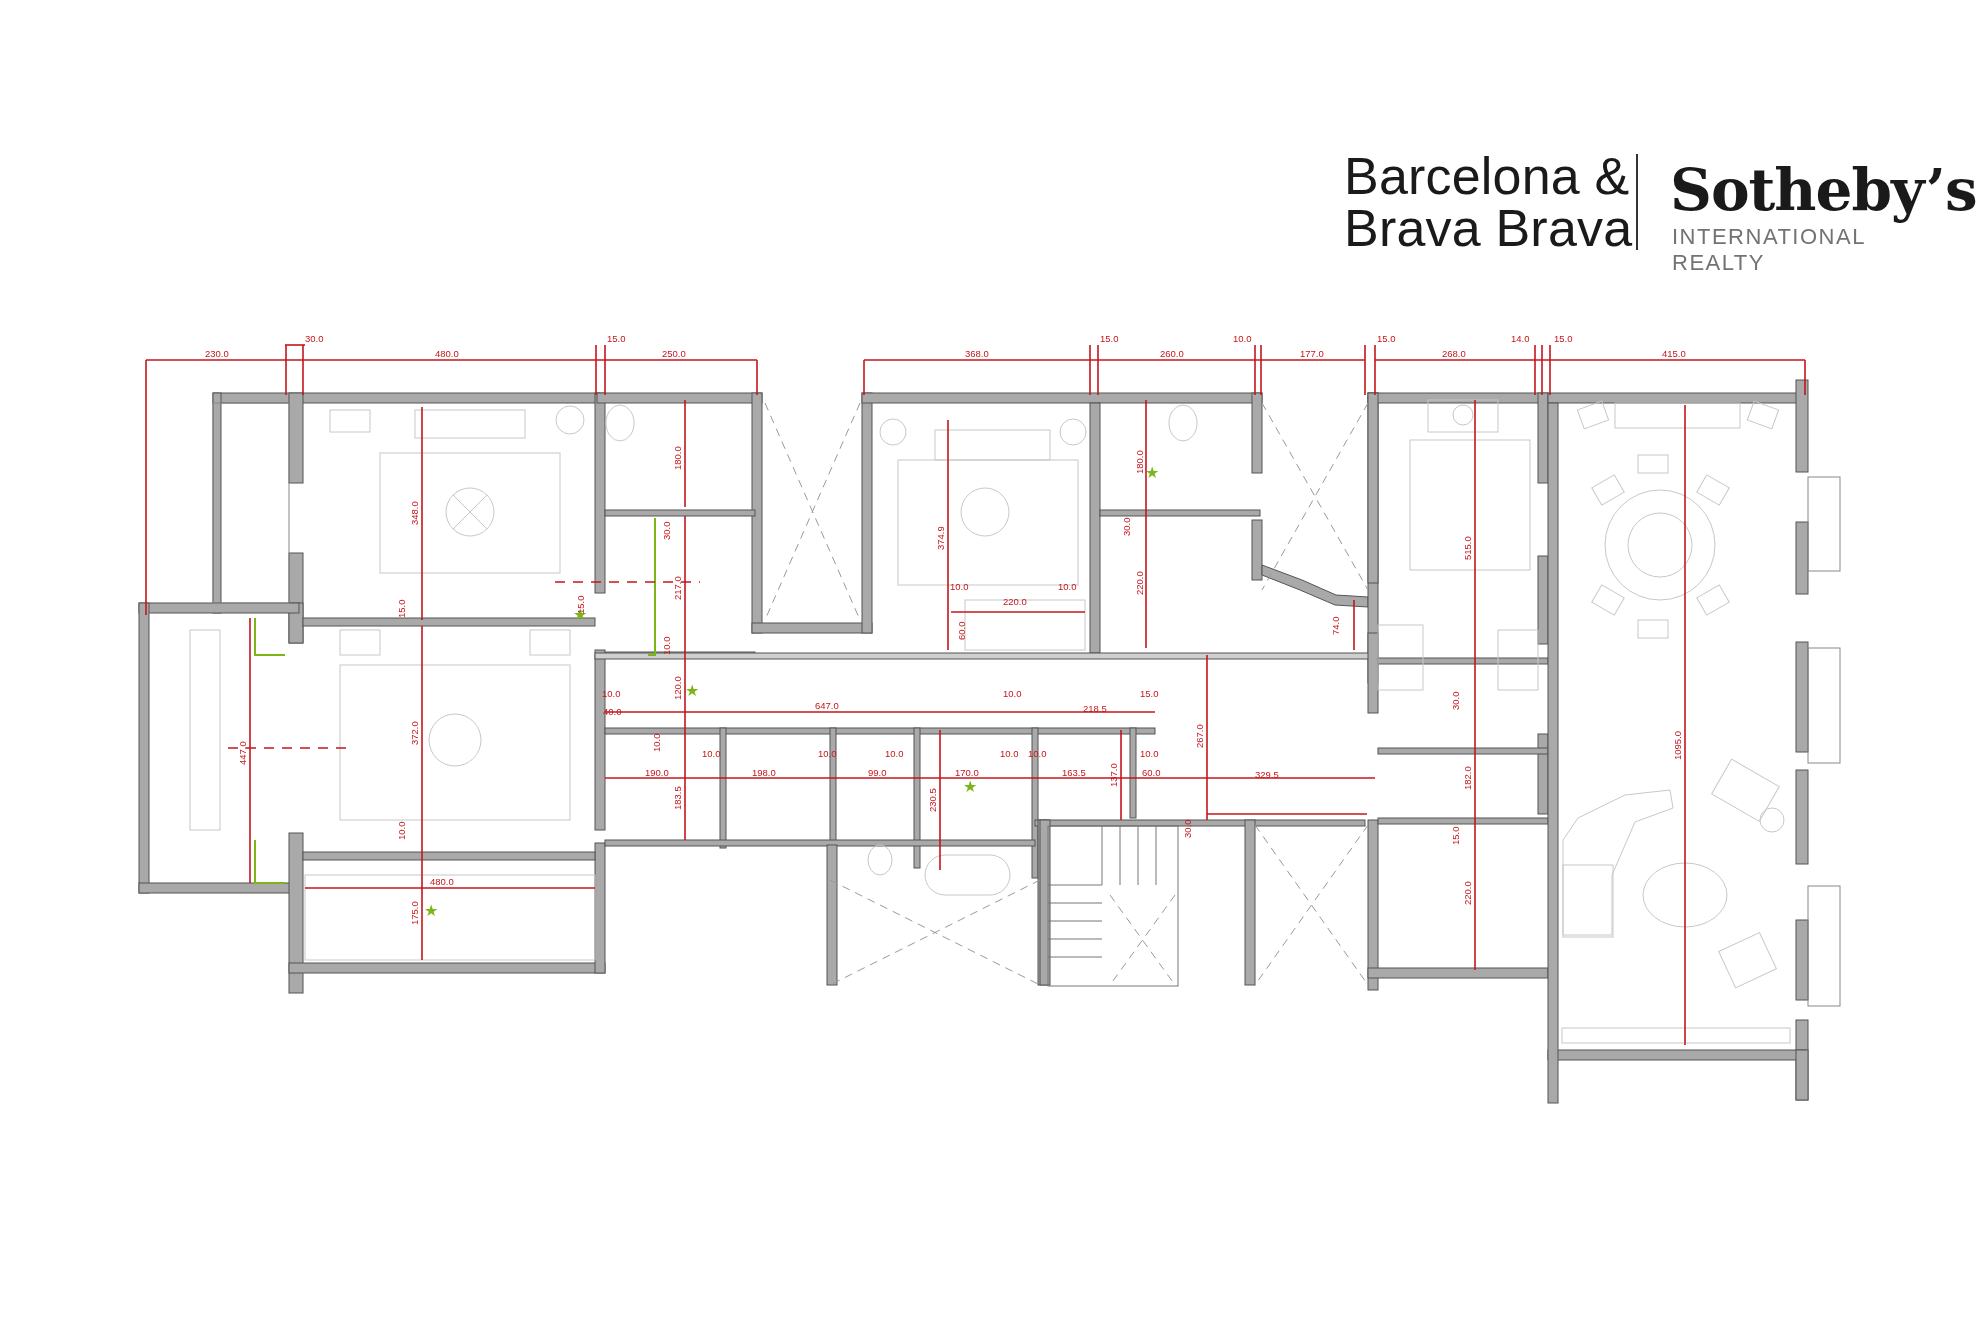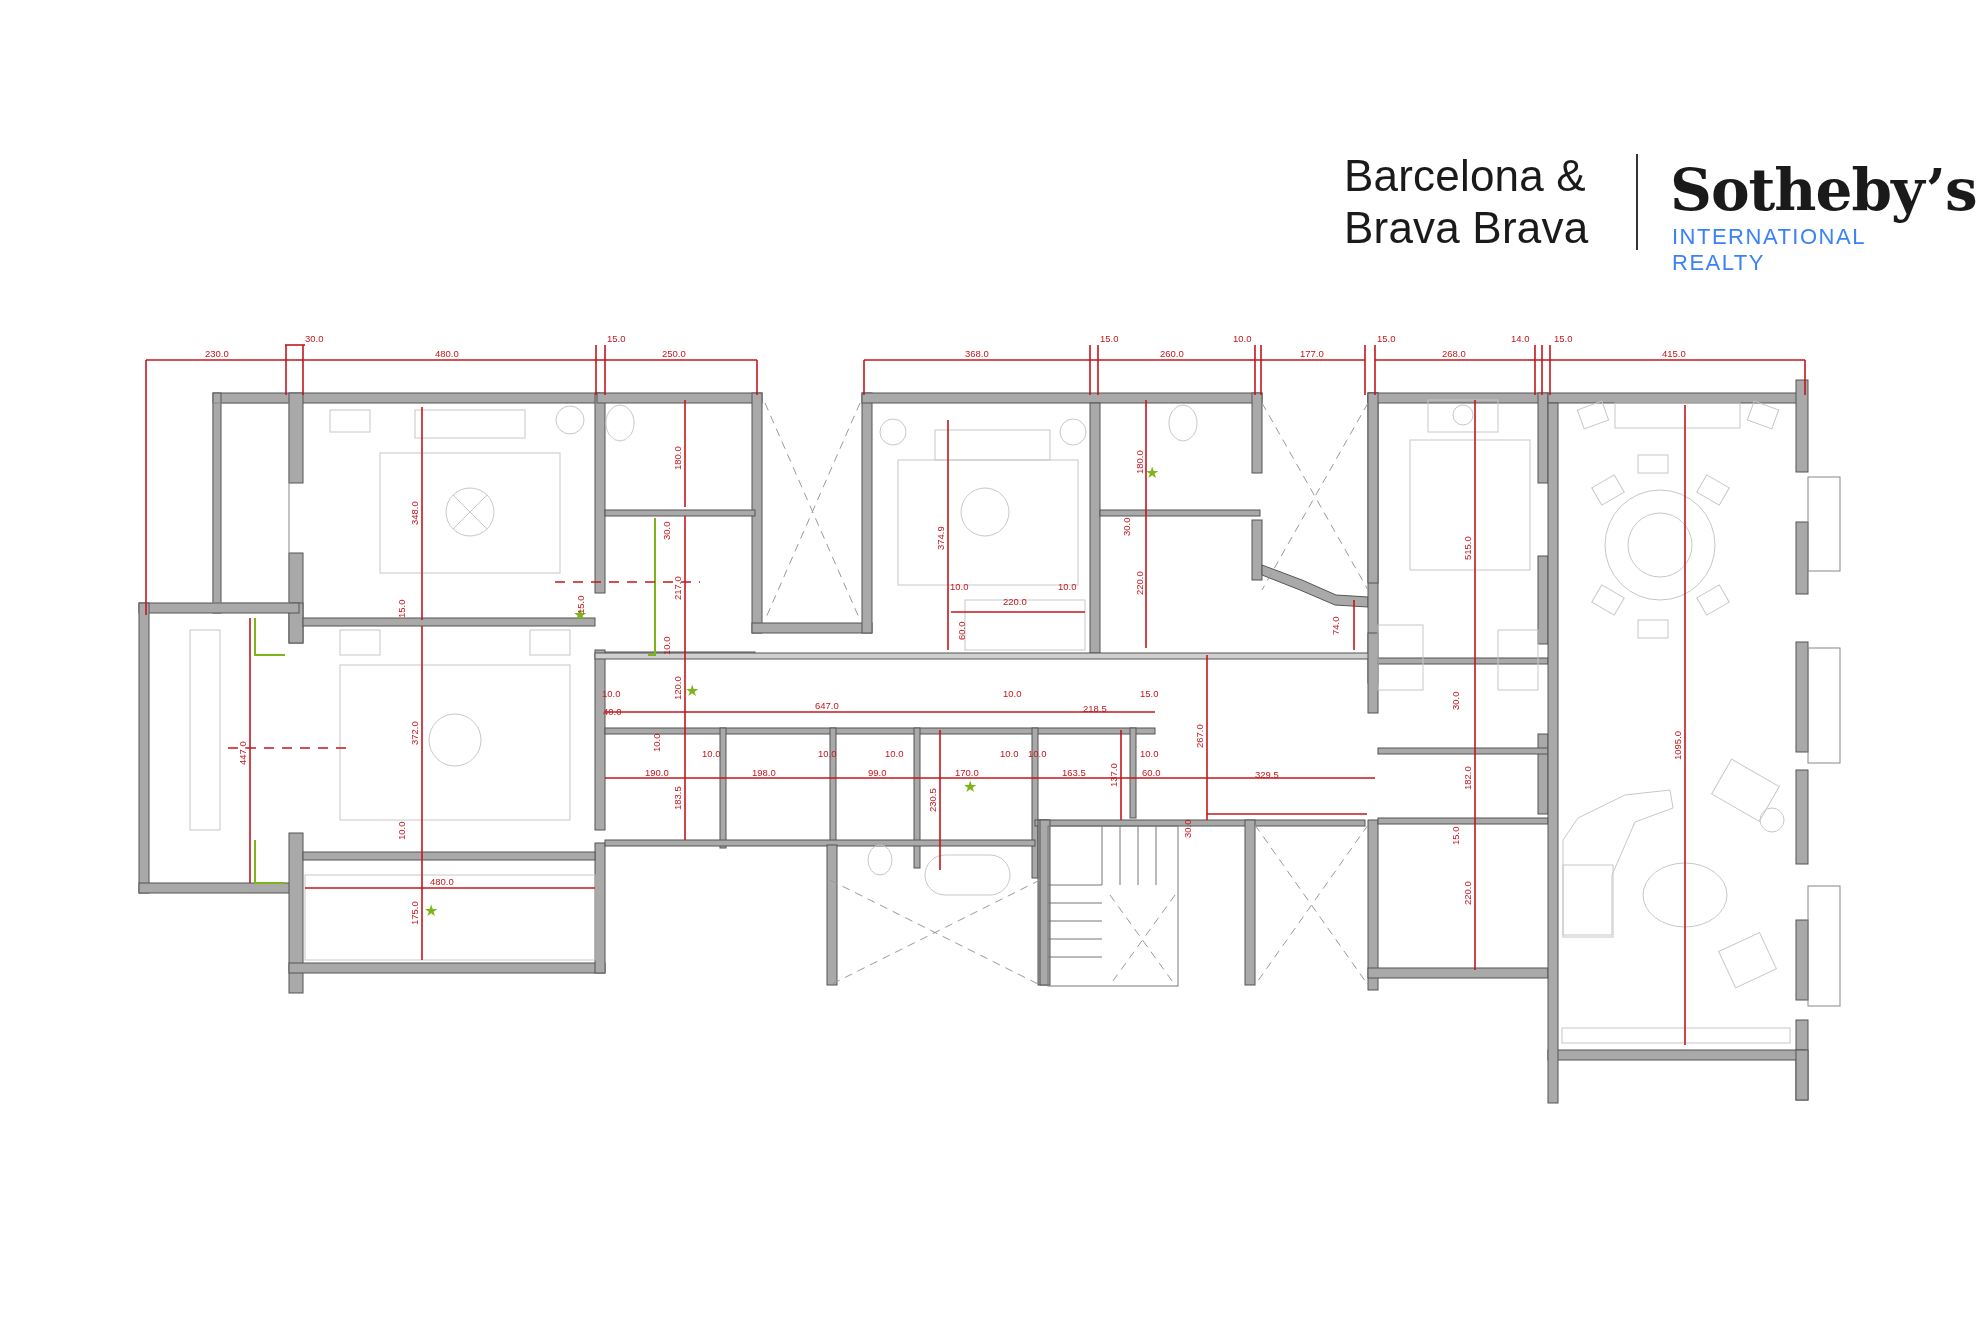--- a/index.html
+++ b/index.html
@@ -1,21 +1,21 @@
 <!DOCTYPE html>
 <html><head>
 <meta charset="utf-8">
 <style>
   html,body{margin:0;padding:0;background:#ffffff;}
   body{width:1980px;height:1320px;position:relative;overflow:hidden;font-family:"Liberation Sans",sans-serif;}
   .logo{position:absolute;left:1344px;top:150px;width:620px;height:112px;}
-  .logo .left{position:absolute;left:0;top:0;font-family:"Liberation Sans",sans-serif;font-size:44px;line-height:52px;color:#1a1a1a;letter-spacing:0.2px;}
+  .logo .left{position:absolute;left:0;top:0;font-family:"Liberation Sans",sans-serif;font-size:52px;line-height:52px;color:#1a1a1a;letter-spacing:0.2px;}
   .logo .divider{position:absolute;left:292px;top:4px;width:2px;height:96px;background:#333;}
   .logo .brand{position:absolute;left:326px;top:-6px;font-family:"DejaVu Serif",serif;font-weight:bold;font-size:58px;color:#1a1a1a;letter-spacing:-1px;margin-top:12px;}
-  .logo .sub{position:absolute;left:328px;top:74px;font-family:"Liberation Sans",sans-serif;font-size:22px;letter-spacing:1.5px;color:#3b82f6;}
+  .logo .sub{position:absolute;left:328px;top:74px;font-family:"Liberation Sans",sans-serif;font-size:22px;letter-spacing:1.5px;color:#737373;}
   svg.plan{position:absolute;left:0;top:0;}
   .dimtxt{font-family:"Liberation Sans",sans-serif;font-size:9.5px;fill:#c4161c;}
 </style>
 </head>
 <body>
 
 <div class="logo">
   <div class="left">
     <div>Barcelona &amp;</div>
     <div>Brava Brava</div>

